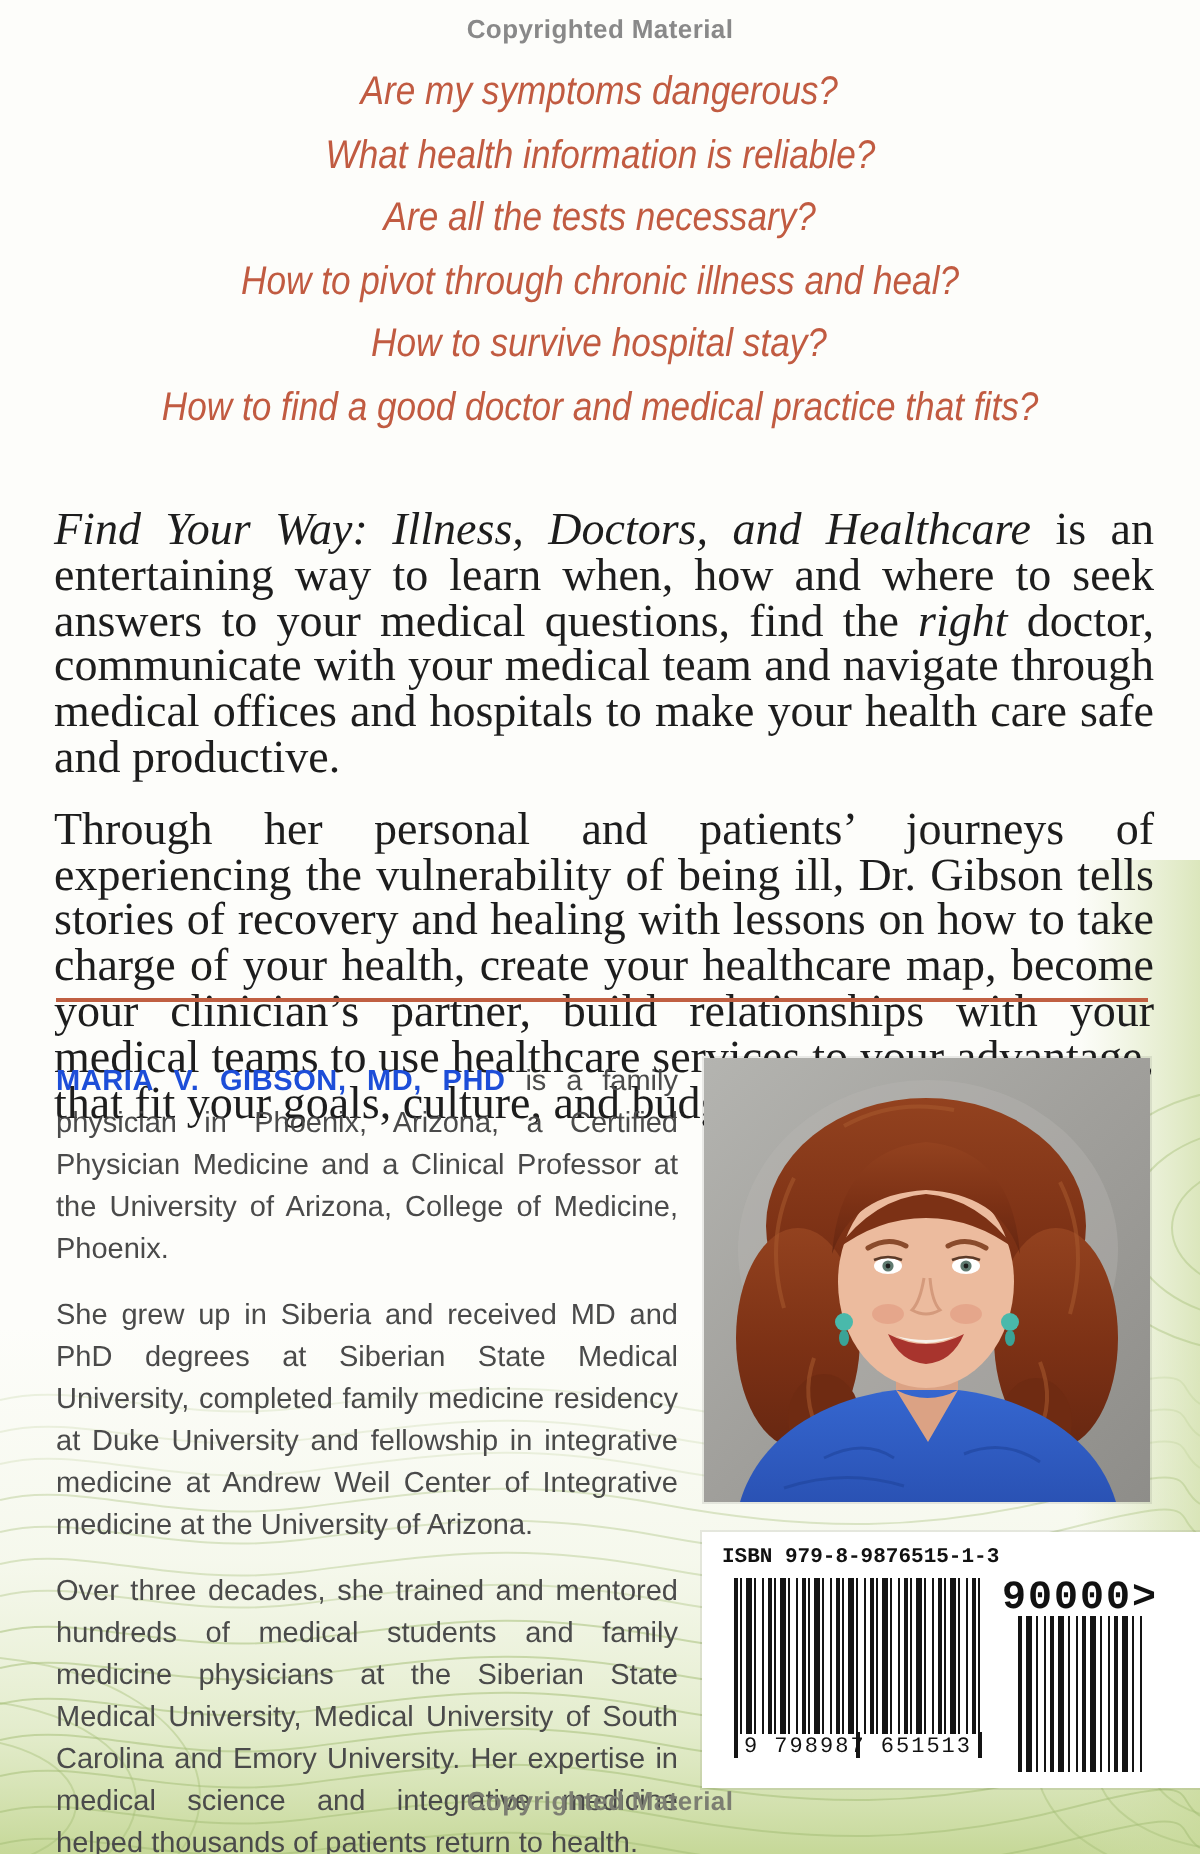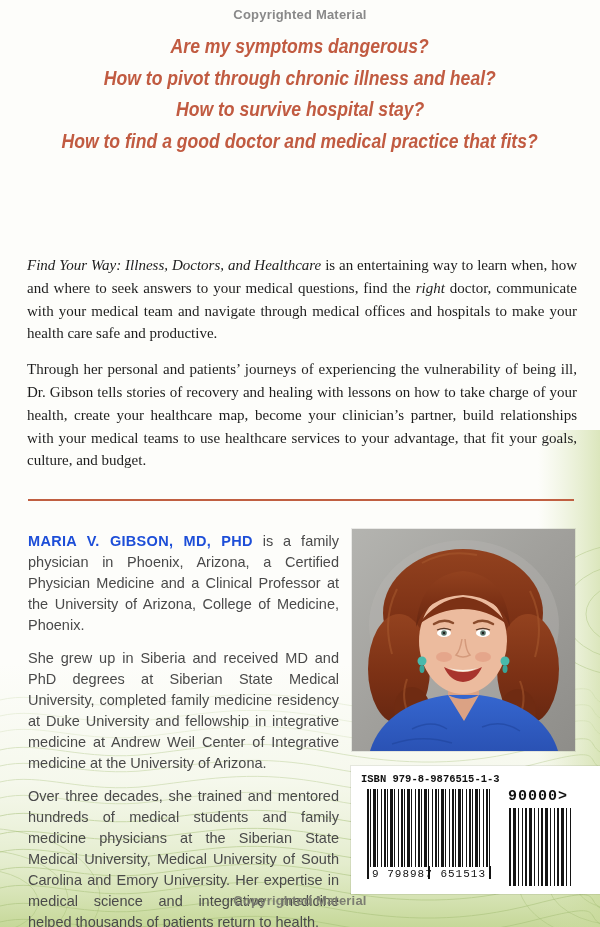--- a/index.html
+++ b/index.html
@@ -11,26 +11,26 @@
   .layer{position:absolute;z-index:2;}
 
   .copyright{
     left:0;width:100%;text-align:center;
     font-size:13px;font-weight:bold;color:#898989;letter-spacing:.2px;
   }
   .copyright.top{top:7px;}
   .copyright.bottom{top:893px;color:#7c7e72;}
 
   .questions{top:31px;left:0;width:100%;text-align:center;color:#c15b41;}
-  .questions .q{height:31.5px;line-height:31.5px;font-size:20px;font-style:italic;font-weight:bold;}
+  .questions .q{height:31.5px;line-height:31.5px;font-size:20px;font-style:italic;font-weight:normal;}
   .questions .q span{display:inline-block;transform:scaleX(.88);transform-origin:50% 50%;white-space:nowrap;}
 
   .synopsis{
     left:27px;top:254px;width:550px;
-    font-family:"Liberation Serif",serif;font-size:15px;line-height:22.8px;
+    font-family:"Liberation Serif",serif;font-size:23px;line-height:22.8px;
     text-align:justify;color:#1d1d1d;
   }
   .synopsis p{margin:0 0 13px 0;}
   .synopsis .it{font-style:italic;}
 
   .divider{left:28px;top:499px;width:546px;height:0;border-top:2px solid #c05f41;}
 
   .bio{
     left:28px;top:531px;width:311px;
     font-size:14.5px;line-height:21px;text-align:justify;color:#4a4a4a;
@@ -63,21 +63,21 @@
   }
   .guard{position:absolute;width:2px;height:13px;background:#141414;top:100px;}
   .g1{left:16px;}.g2{left:77px;}.g3{left:138px;}
   .digits-main{
     position:absolute;left:2px;top:102px;width:152px;text-align:center;
     font-family:"Liberation Mono",monospace;font-size:11px;color:#111;
     letter-spacing:1px;white-space:nowrap;
   }
   .price{
     position:absolute;left:150px;top:22px;width:74px;text-align:center;
-    font-family:"Liberation Mono",monospace;font-size:15px;font-weight:bold;color:#111;
+    font-family:"Liberation Mono",monospace;font-size:20px;font-weight:bold;color:#111;
     letter-spacing:1px;white-space:nowrap;
   }
   .bars-sup{
     position:absolute;left:158px;top:42px;width:62px;height:78px;
     background:repeating-linear-gradient(90deg,
       #141414 0 2px,#fff 2px 4px,#141414 4px 7px,#fff 7px 9px,
       #141414 9px 10px,#fff 10px 13px,#141414 13px 14px,#fff 14px 16px);
   }
 </style>
 </head>
@@ -133,20 +133,22 @@
         <ellipse cx="620" cy="882" rx="72" ry="43"></ellipse>
         <ellipse cx="622" cy="884" rx="46" ry="26"></ellipse>
       </g>
     </g>
   </svg>
 
   <div class="layer copyright top">Copyrighted Material</div>
 
   <div class="layer questions">
     <div class="q"><span>Are my symptoms dangerous?</span></div>
+    <div class="q"><span>What health information is reliable?</span></div>
+    <div class="q"><span>Are all the tests necessary?</span></div>
     <div class="q"><span>How to pivot through chronic illness and heal?</span></div>
     <div class="q"><span>How to survive hospital stay?</span></div>
     <div class="q"><span>How to find a good doctor and medical practice that fits?</span></div>
   </div>
 
   <div class="layer synopsis">
     <p><span class="it">Find Your Way: Illness, Doctors, and Healthcare</span><span> is an entertaining way to learn when, how and where to seek answers to your medical questions, find the </span><span class="it">right</span><span> doctor, communicate with your medical team and navigate through medical offices and hospitals to make your health care safe and productive.</span></p>
     <p>Through her personal and patients’ journeys of experiencing the vulnerability of being ill, Dr. Gibson tells stories of recovery and healing with lessons on how to take charge of your health, create your healthcare map, become your clinician’s partner, build relationships with your medical teams to use healthcare services to your advantage, that fit your goals, culture, and budget.</p>
   </div>
 

